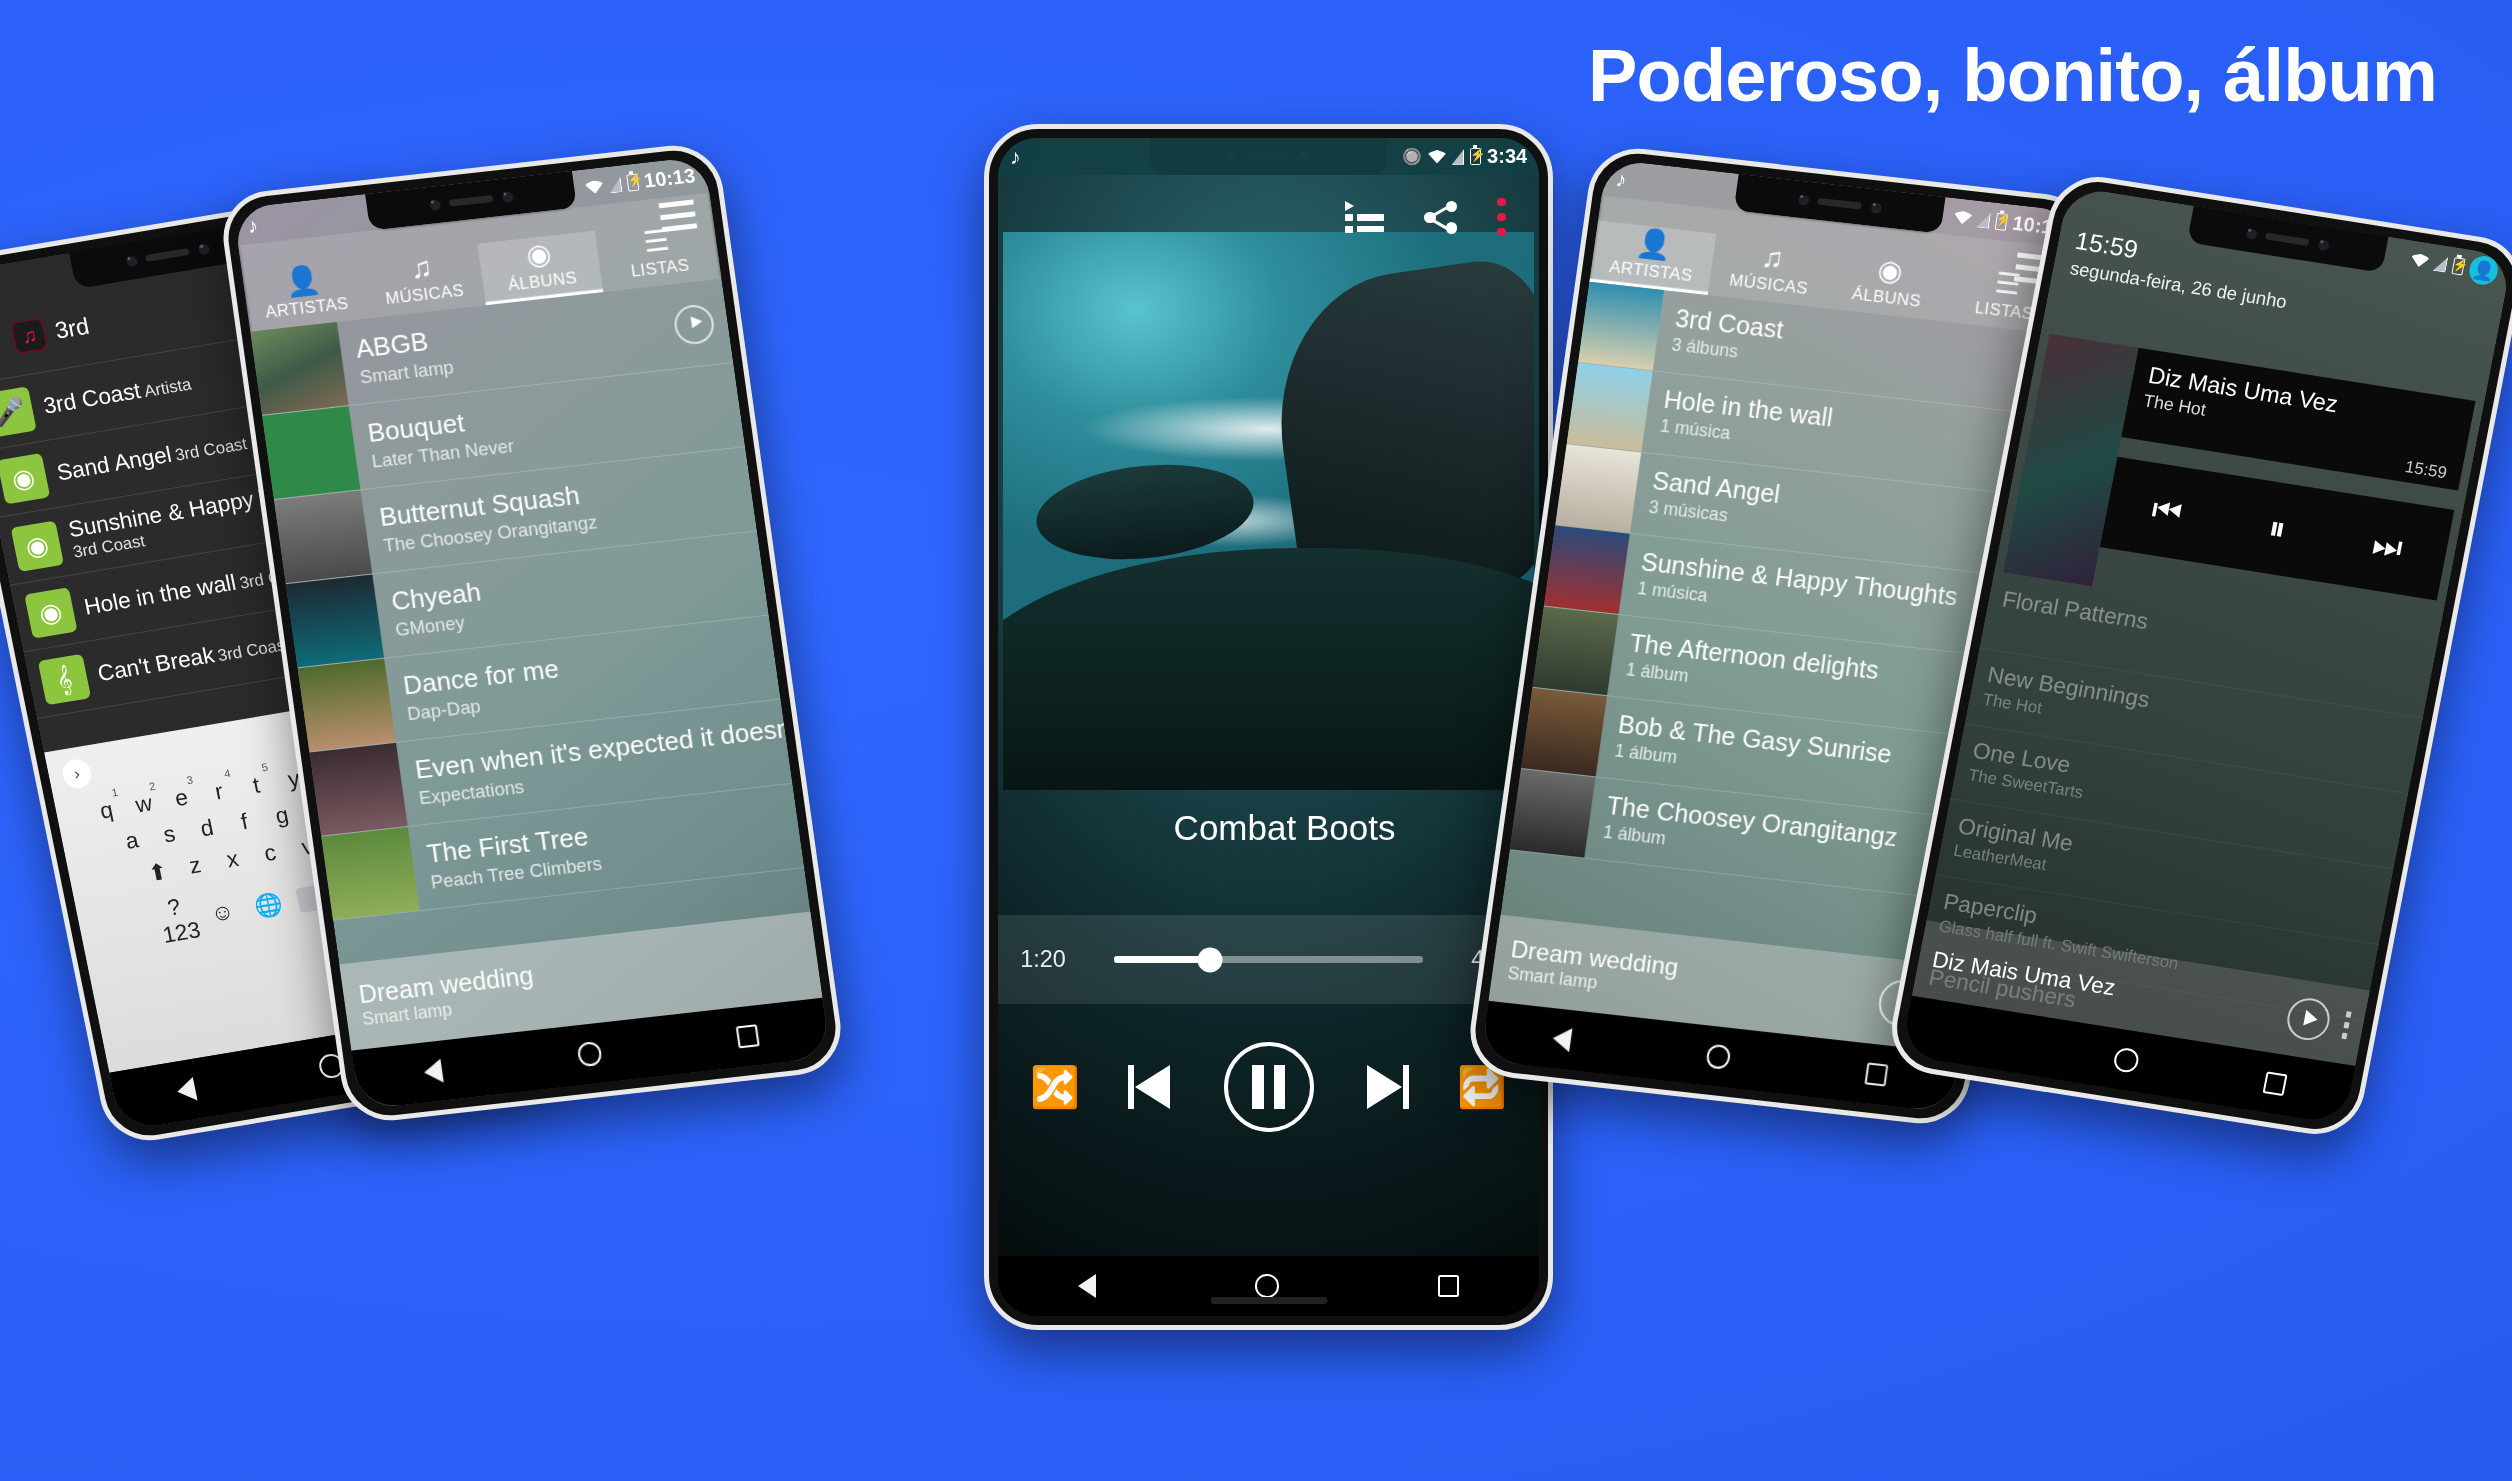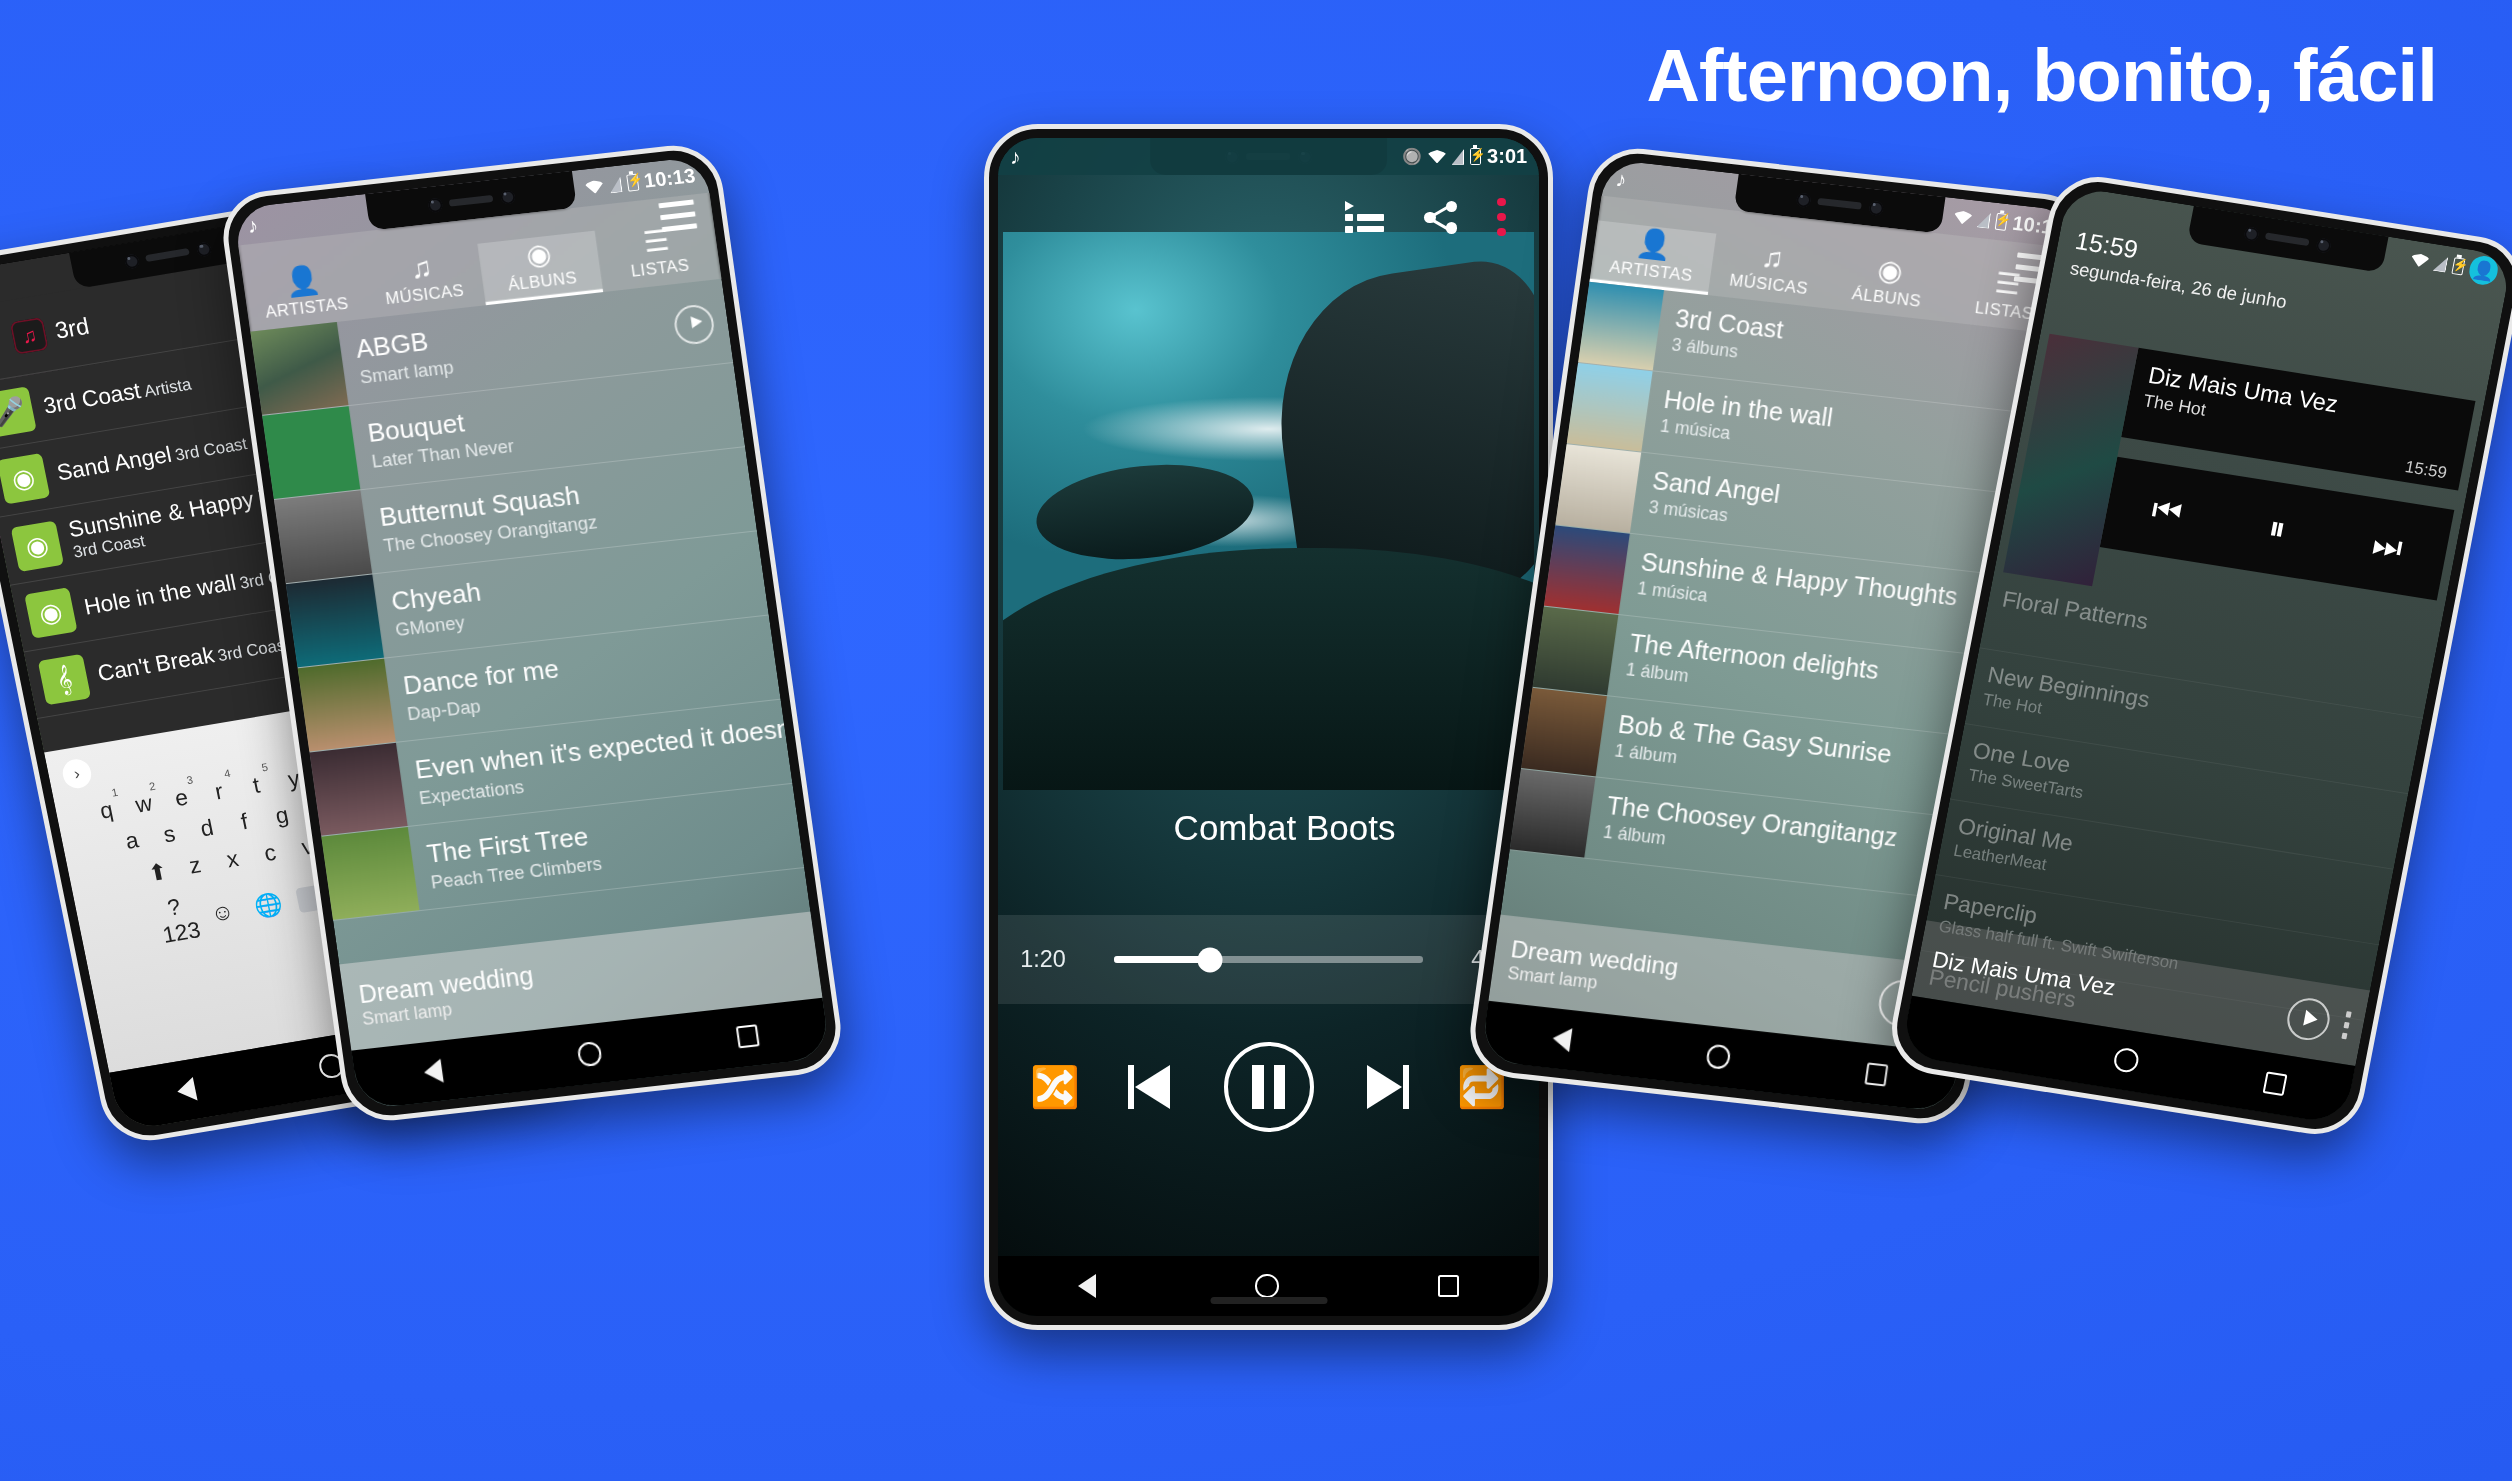--- a/index.html
+++ b/index.html
@@ -287,21 +287,21 @@
   #p5 .playbig:after{content:"";position:absolute;top:10px;left:15px;
      border-top:8.4px solid transparent;border-bottom:8.4px solid transparent;border-left:13.4px solid #fff;}
   #p5 .dots{ display:flex;flex-direction:column;gap:5px;margin-left:15px;}
   #p5 .dots span{ width:5.9px;height:5.9px;background:#ccc;border-radius:0.8px;}
 </style>
 </head>
 <body>
 
 <div class="bg-grad"></div>
 
-<div class="headline">Afternoon, bonito, fácil</div>
+<div class="headline">Poderoso, bonito, álbum</div>
 
 <div class="phone" id="p1">
   <div class="inner">
     <div class="screen"></div>
     <div class="bgart"></div>
 
     <div class="notch">
       <div class="cam"></div>
         <div class="speaker"></div>
         <div class="cam"></div>
@@ -532,21 +532,21 @@
     </div>
     <div class="statusbar">
       <div class="sb-left">
           <span class="ic-note">♪</span>
         </div>
       <div class="sb-right">
         <span class="ic-bt">🔘</span>
         <span class="ic-wifi"></span>
         <span class="ic-sig"></span>
         <span class="ic-batt"></span>
-        <span class="clock">3:01</span>
+        <span class="clock">3:34</span>
       </div>
     </div>
 
     <div class="albumart">
       <div class="foam"></div>
         <div class="foam2"></div>
       <div class="rockA"></div>
         <div class="rockC"></div>
         <div class="rockB"></div>
     </div>

